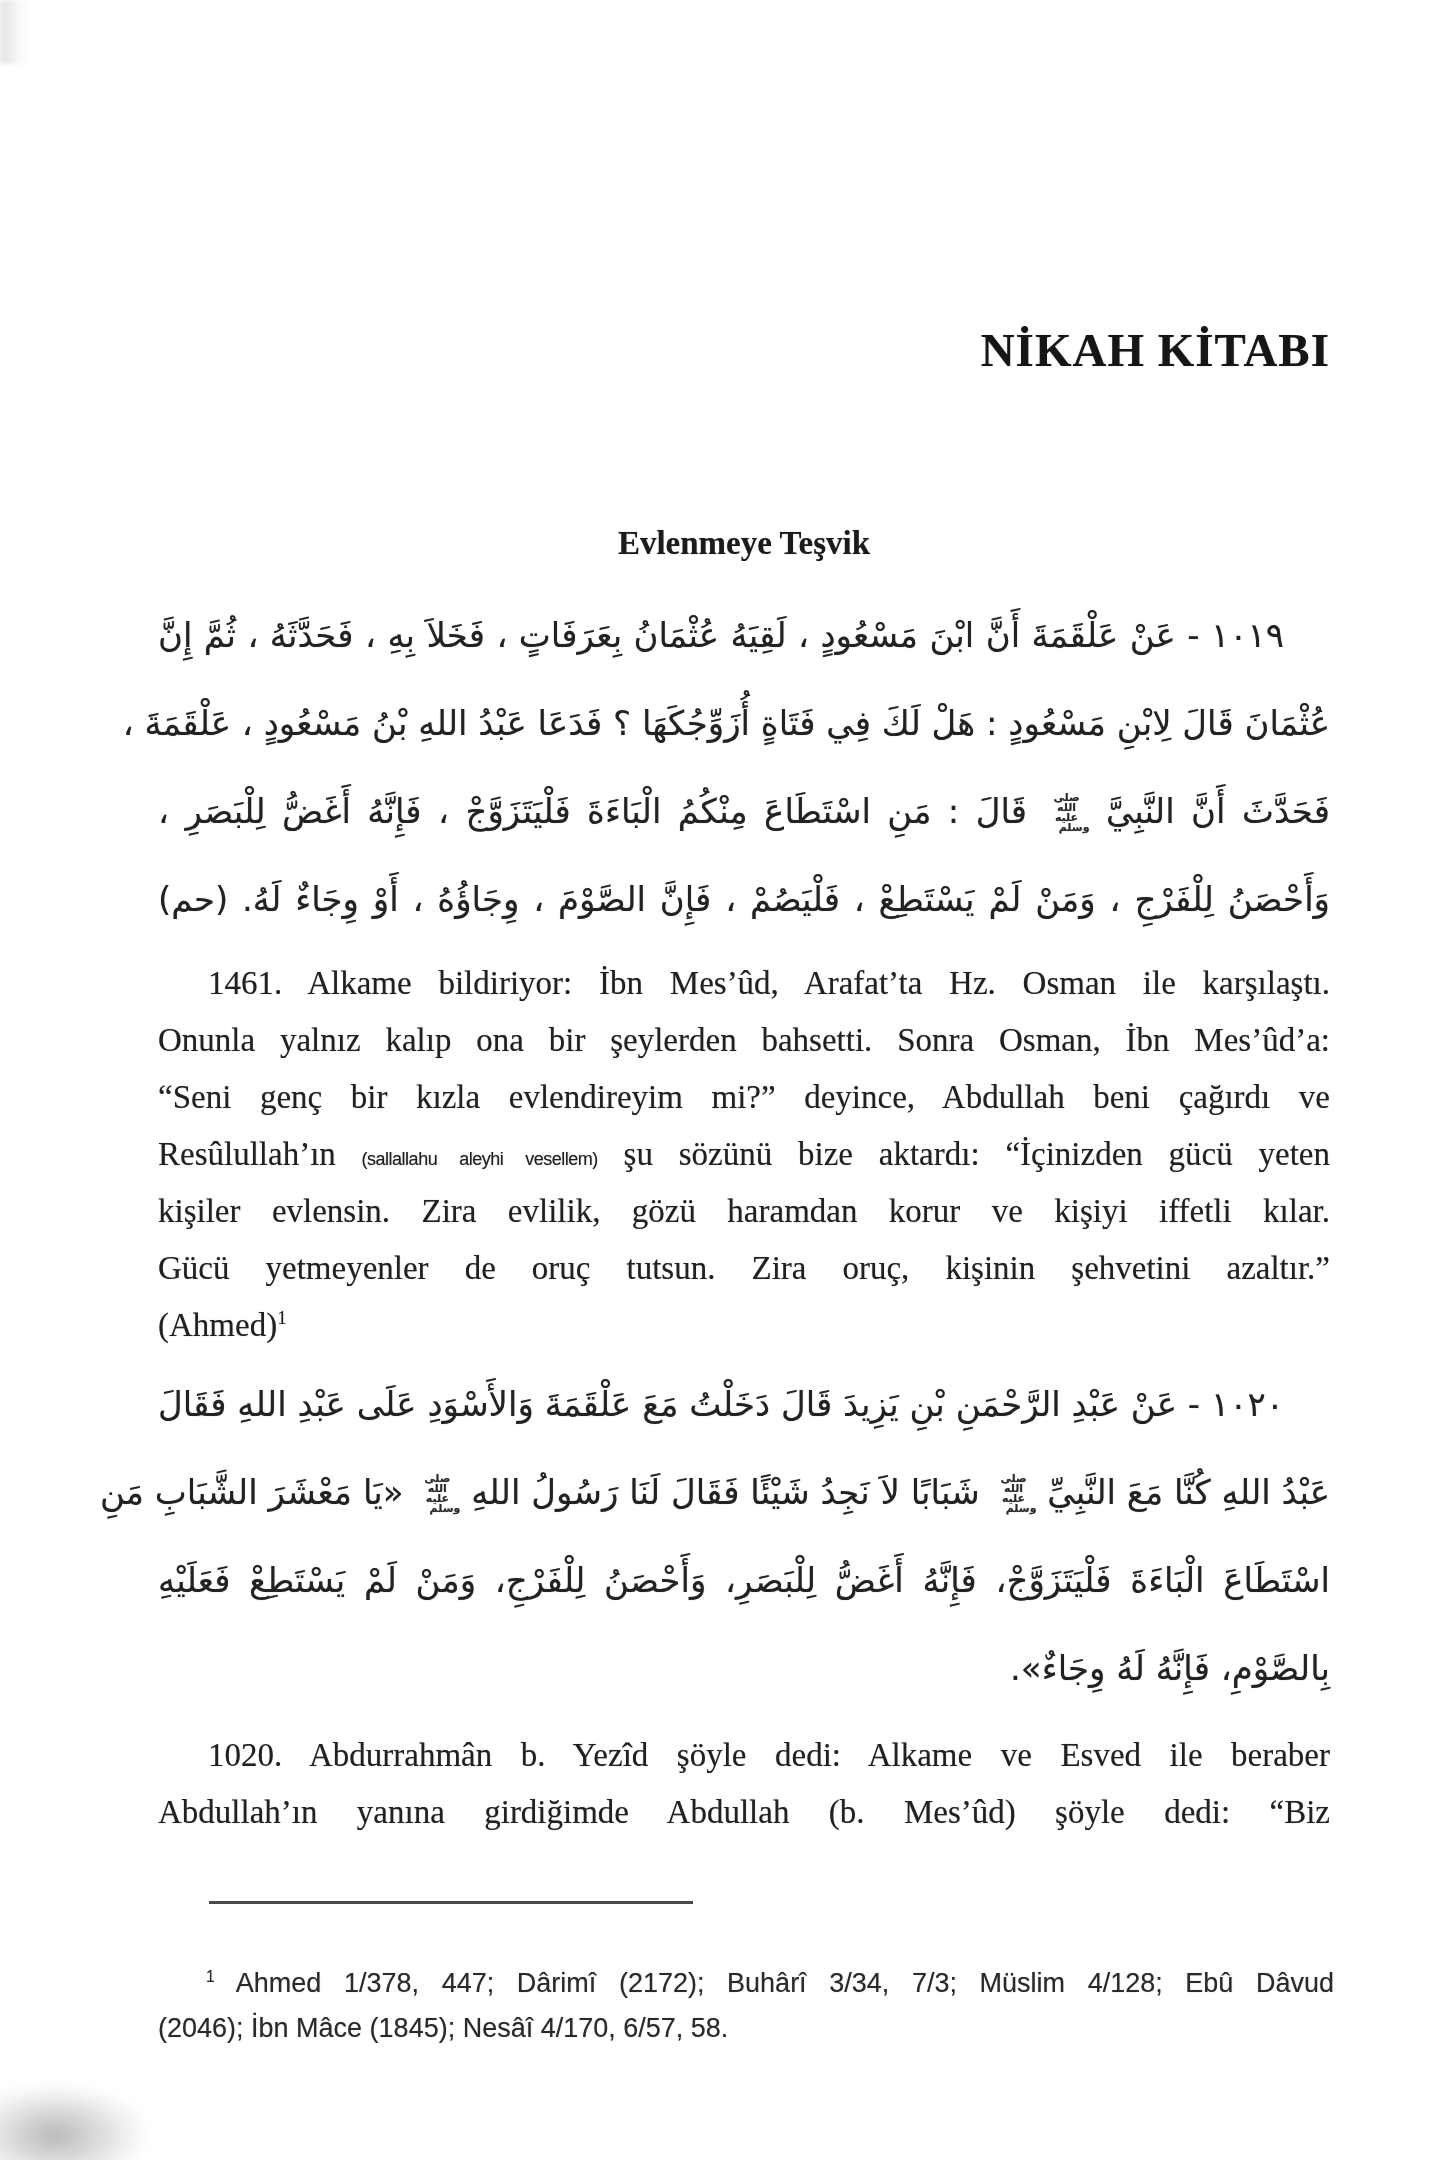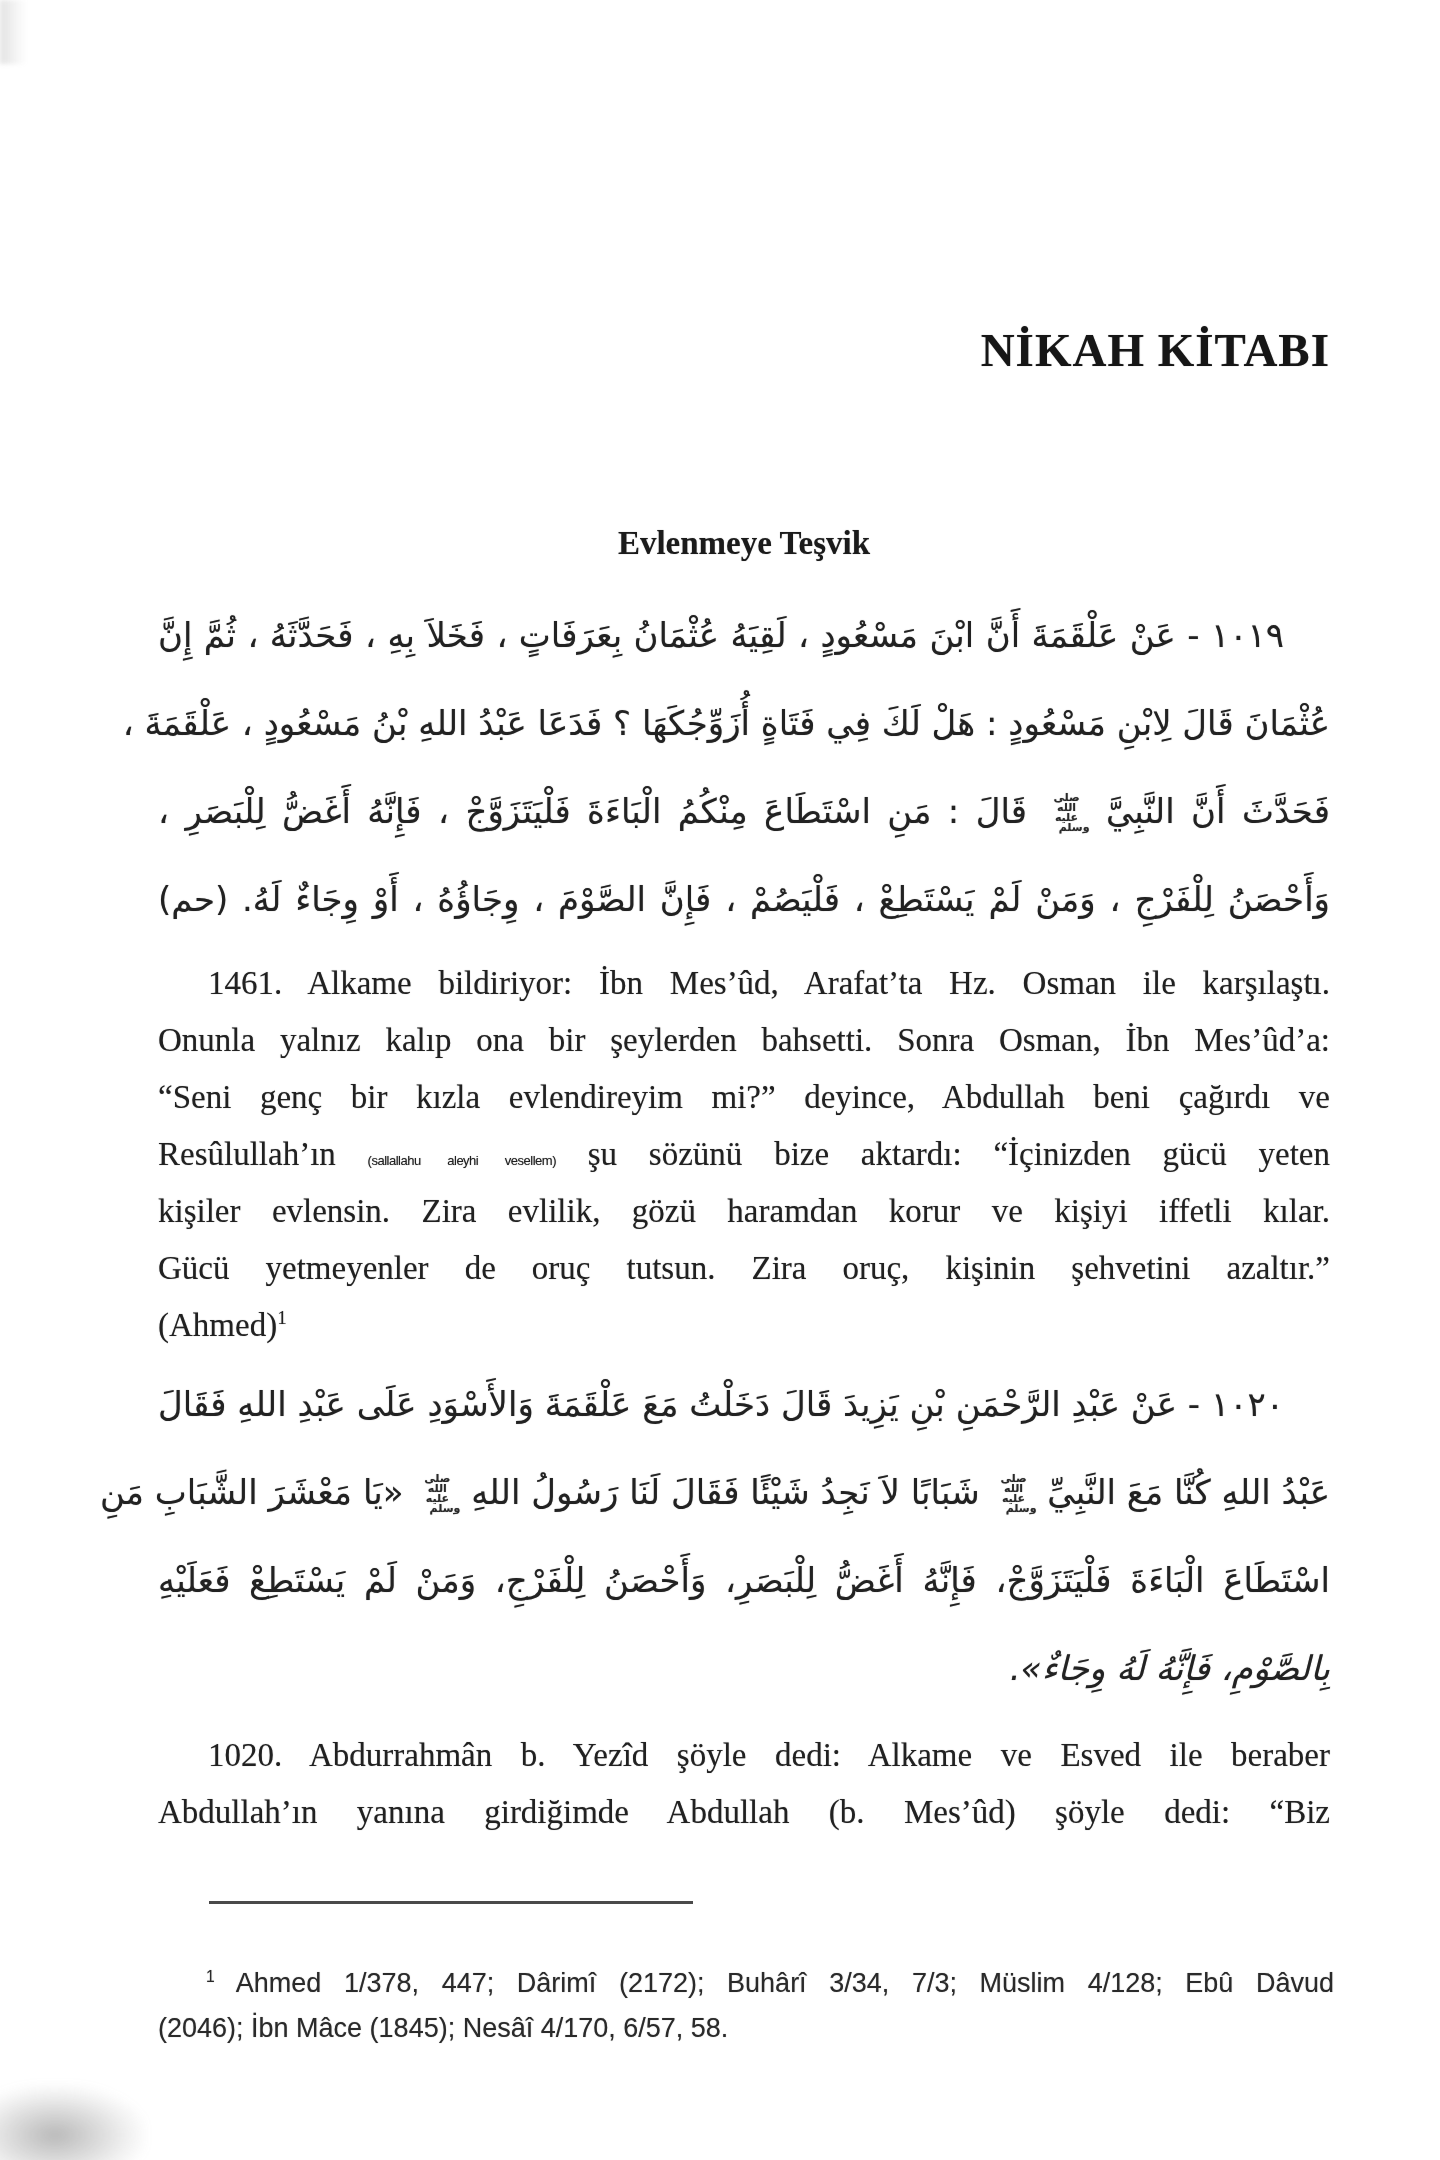--- a/index.html
+++ b/index.html
@@ -35,36 +35,36 @@
   .ar-block { direction: rtl; }
   .ar-line {
     font-family: "DejaVu Sans", sans-serif;
     font-size: 34px;
     height: 88px; line-height: 88px;
     white-space: nowrap;
     text-align: justify; text-align-last: justify;
     color: #222222;
   }
   .ar-line.indent-first { padding-right: 46px; }
-  .ar-line.short-last { text-align: left; text-align-last: right; font-style: italic; }
+  .ar-line.short-last { text-align: left; text-align-last: right; }
 
   
   .tr-line {
     font-size: 33px;
     height: 57px; line-height: 57px;
     text-align: justify; text-align-last: justify;
     white-space: nowrap;
     color: #212121;
   }
   .tr-line.indent-first { padding-left: 50px; }
   .tr-line.last { text-align: right; text-align-last: left; }
 
   .small-paren {
     font-family: "Liberation Sans", "DejaVu Sans", sans-serif;
-    font-size: 13px; letter-spacing: -0.5px;
+    font-size: 18px; letter-spacing: -0.5px;
   }
   .sup { vertical-align: super; font-size: 0.58em; line-height: 0; }
 
   
   .saw {
     display: inline-block;
     width: 46px; font-size: 11px; line-height: 10px;
     vertical-align: -8px;
     text-align: center;
     font-weight: bold;

